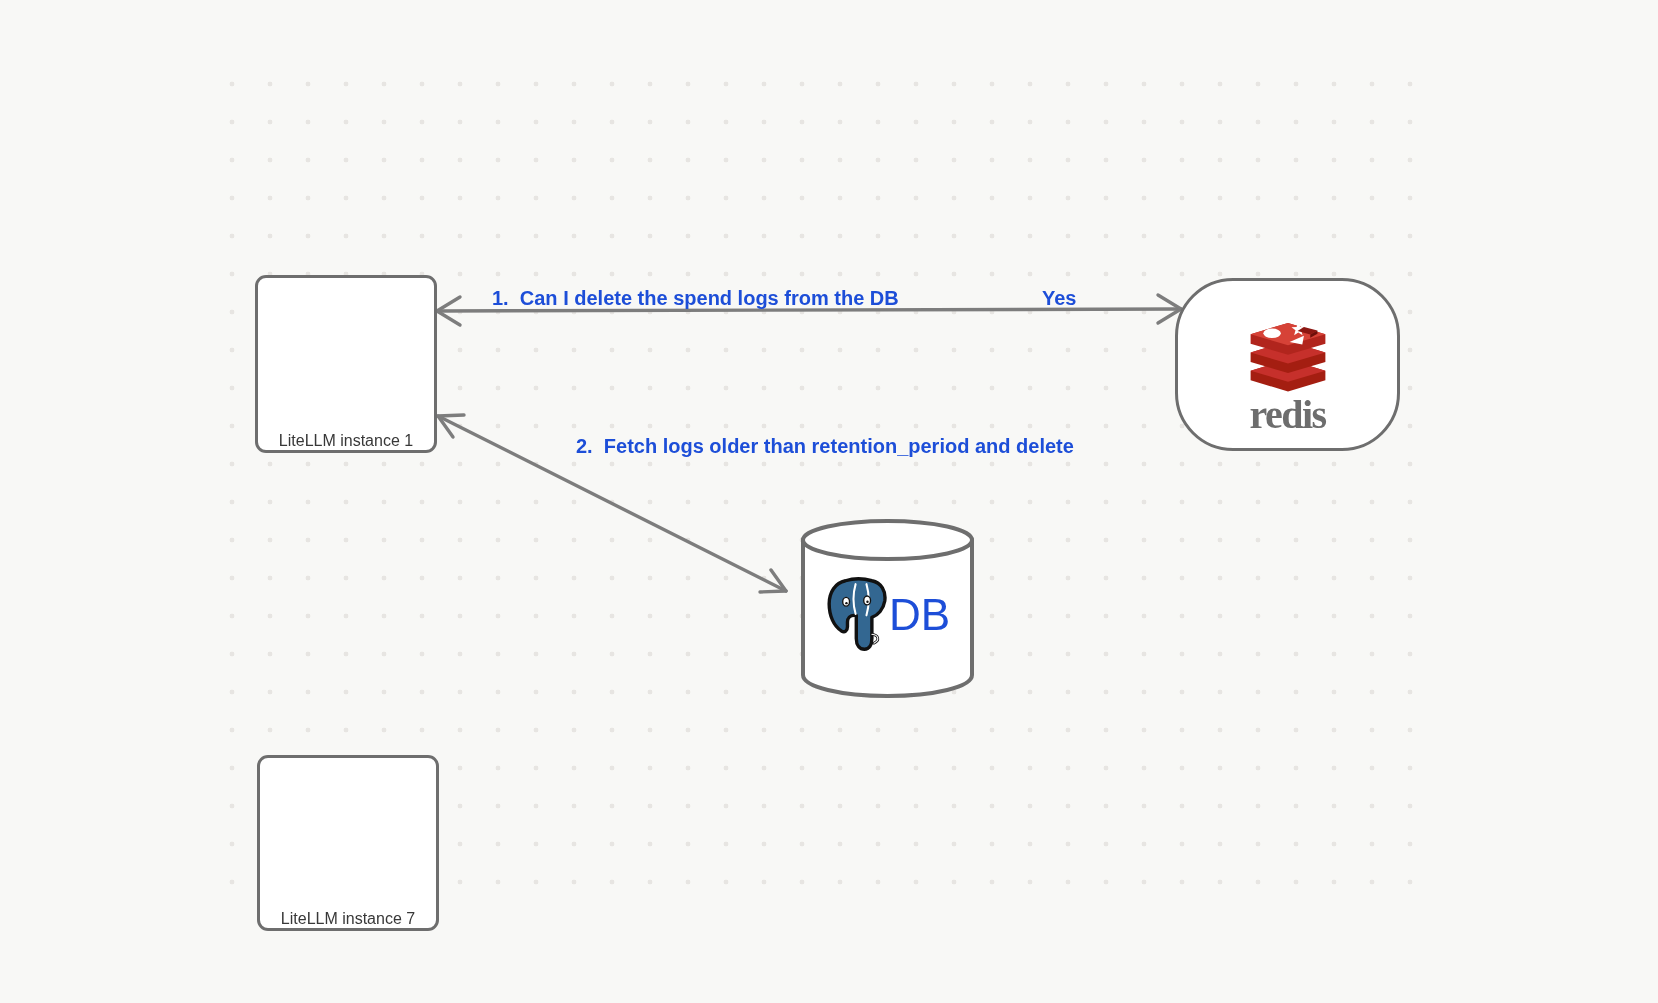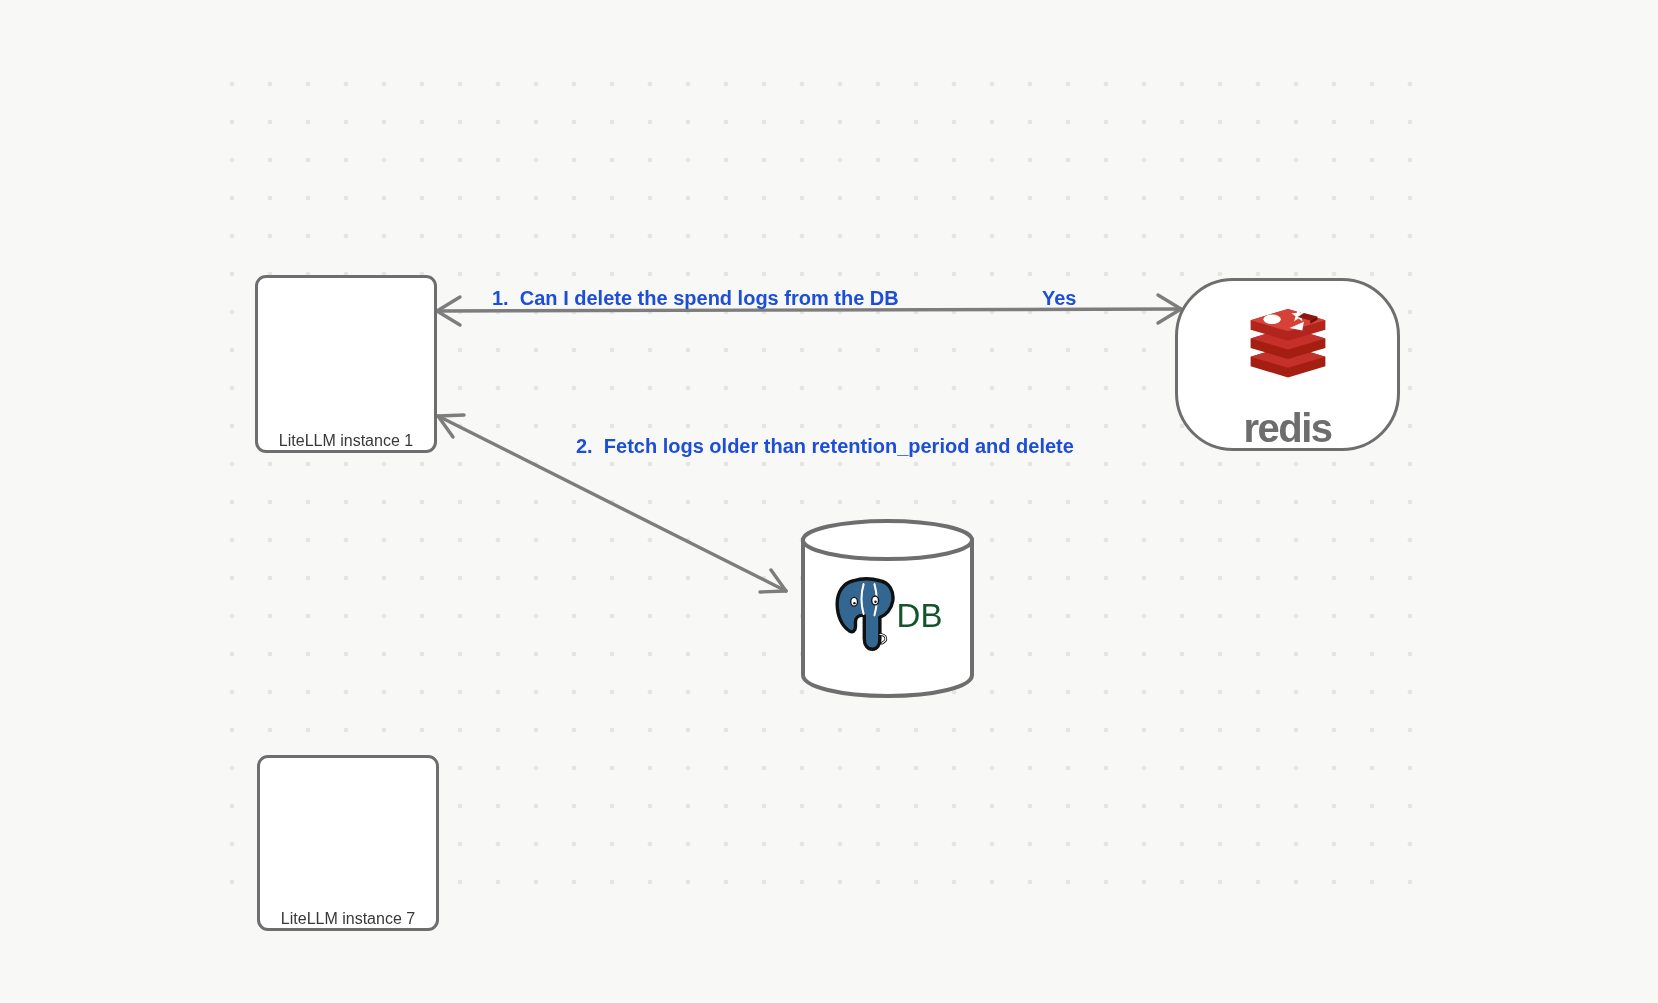--- a/index.html
+++ b/index.html
@@ -30,36 +30,36 @@
   .node-box span { font-size: 16px; color: #383838; }
 
   #box1 { left: 255px; top: 275px; }
   #box2 { left: 257px; top: 515px; height: 176px; }
   #box3 { left: 257px; top: 755px; height: 176px; }
 
   .redis-node {
     position: absolute; left: 1175px; top: 278px; width: 225px; height: 173px;
     background: #ffffff; border: 3px solid #6e6e6e; border-radius: 58px;
     box-sizing: border-box;
-    display: flex; flex-direction: column; align-items: center; justify-content: space-between;
+    display: flex; flex-direction: column; align-items: center; justify-content: center; font-family: Liberation Serif, serif;
   }
   .redis-cube { margin-top: 28px; }
   .redis-word {
     font-size: 40px; font-weight: 700; color: #6d6d6d;
     letter-spacing: -1.5px; line-height: 1; margin-top: 2px;
   }
 
   .db-node { position: absolute; left: 800px; top: 518px; width: 175px; height: 180px; }
   .db-cyl { position: absolute; left: 0; top: 0; }
   .db-content {
     position: absolute; left: 0; top: 58px; width: 175px;
     display: flex; align-items: center; justify-content: center;
   }
   .db-content .db-text {
-    font-size: 33px; color: #14532d; line-height: 1; margin-left: -4px;
+    font-size: 44px; color: #1d4ed8; line-height: 1; margin-left: -4px;
   }
 
   .edge-label {
     position: absolute; font-size: 20px; font-weight: 700; color: #1d4ed8;
     white-space: pre; line-height: 1.3;
   }
   #edge1-label { left: 492px; top: 285px; }
   #edge1-response { left: 1042px; top: 285px; }
   #edge2-label { left: 576px; top: 433px; text-align: right; }
 </style>

